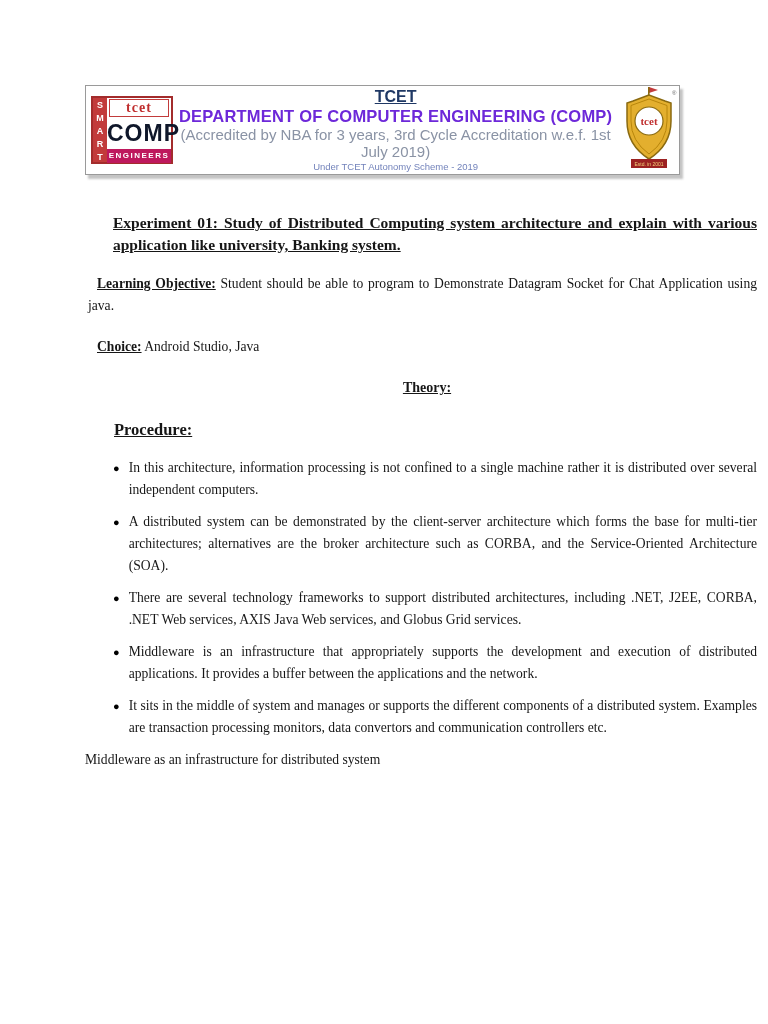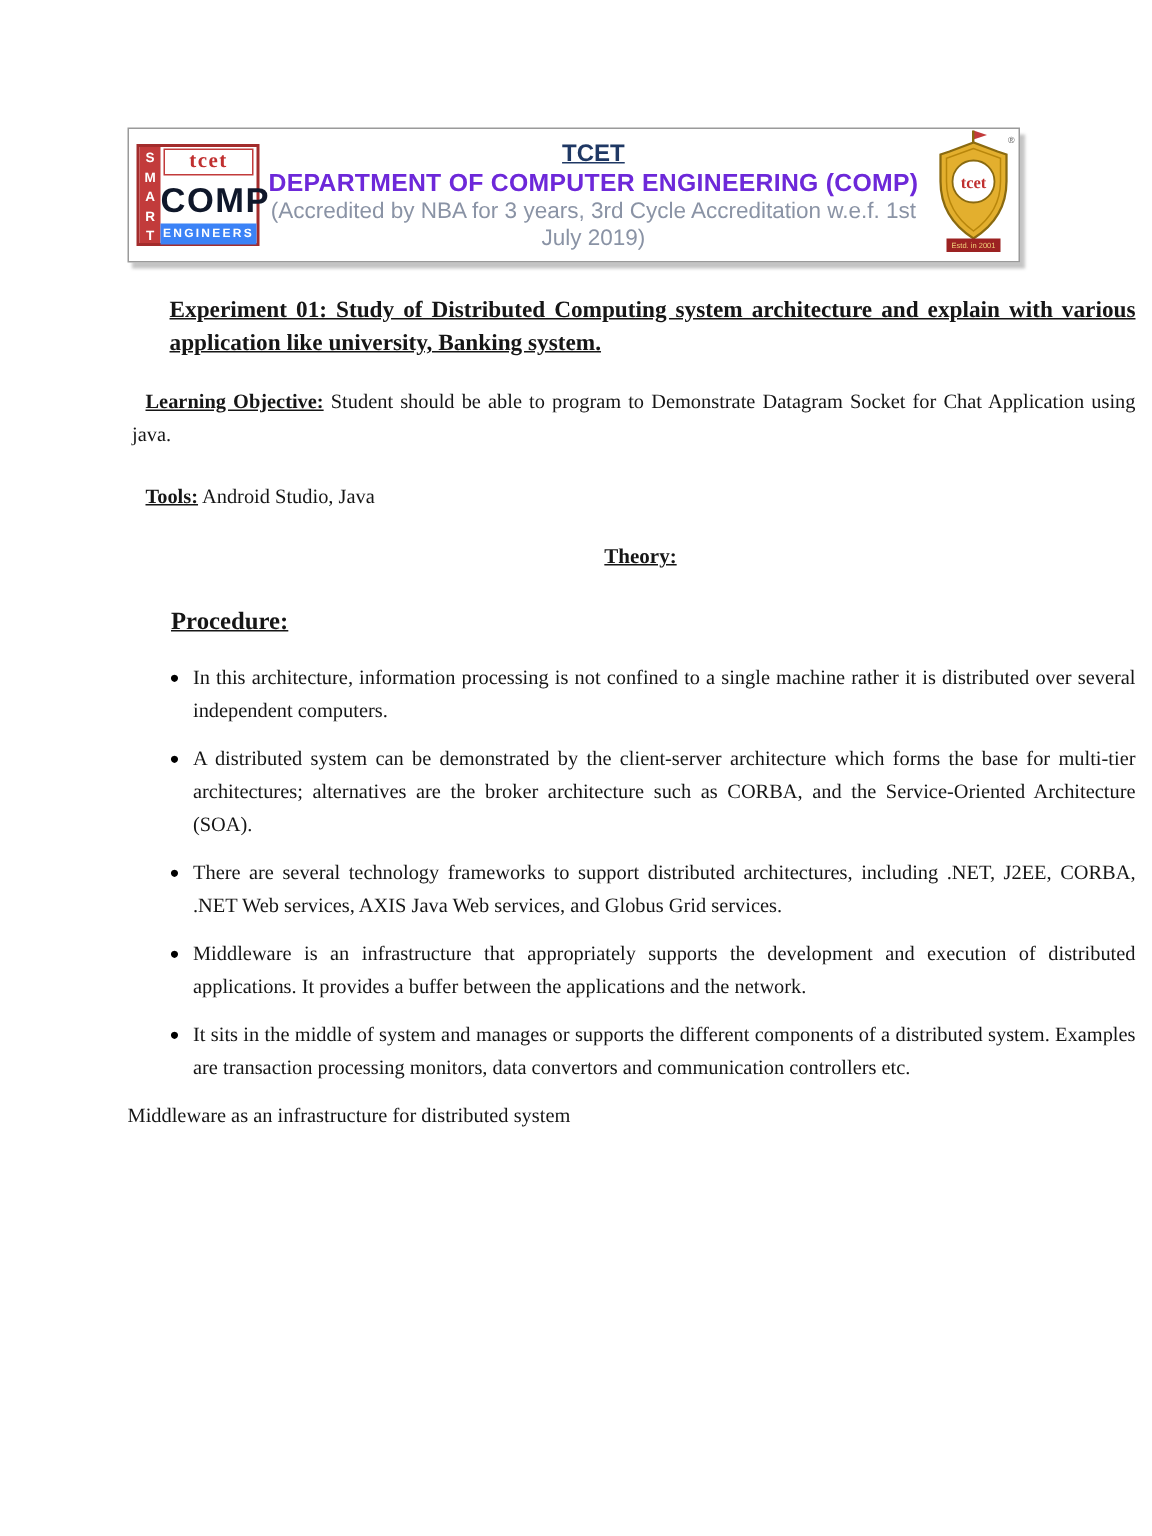--- a/index.html
+++ b/index.html
@@ -74,21 +74,21 @@
     flex: 1;
     font-family: "Liberation Sans", sans-serif;
     font-size: 23px;
     font-weight: 800;
     color: #0f172a;
     text-align: center;
     line-height: 32px;
     letter-spacing: 1px;
   }
   .engineers-banner {
-    background: #3b82f6;
+    background: #be185d;
     color: #ffffff;
     font-family: "Liberation Sans", sans-serif;
     font-size: 8px;
     font-weight: bold;
     letter-spacing: 1.5px;
     text-align: center;
     padding: 2px 0 3px 0;
   }
   .banner-center {
     flex: 1;
@@ -125,21 +125,21 @@
     font-size: 9.5px;
     color: #7383bb;
     margin-top: 2px;
   }
   .crest { flex: 0 0 auto; width: 62px; text-align: center; }
 
   
   .content {
     position: absolute;
     left: 85px;
-    top: 196px;
+    top: 212px;
     width: 672px;
   }
   .exp-title {
     margin: 0 0 0 28px;
     font-size: 15.5px;
     font-weight: bold;
     line-height: 1.42;
     text-decoration: underline;
     text-align: justify;
     font-family: "Liberation Serif", serif;
@@ -191,20 +191,21 @@
         <div class="tcet-wordmark">tcet</div>
         <div class="comp-text">COMP</div>
         <div class="engineers-banner">ENGINEERS</div>
       </div>
     </div>
 
     <div class="banner-center">
       <div class="banner-title">TCET</div>
       <div class="department-name">DEPARTMENT OF COMPUTER ENGINEERING (COMP)</div>
       <div class="accreditation-line">(Accredited  by NBA for 3 years, 3rd Cycle Accreditation w.e.f. 1st July 2019)</div>
+      <div class="autonomy-line">Under TCET Autonomy Scheme - 2019</div>
     </div>
 
     <div class="crest">
       <svg width="62" height="84" viewBox="0 0 62 84">
         <text x="54" y="9" font-size="6" fill="#666" font-family="Liberation Sans, sans-serif">®</text>
         <polygon points="31,1 40,4 31,7" fill="#c23b3b"></polygon>
         <rect x="30" y="1" width="1.6" height="9" fill="#8a6a10"></rect>
         <path d="M31 9 L15 15 L9 17 L9 35 Q9 59 31 73 Q53 59 53 35 L53 17 L47 15 Z" fill="#e3af2e" stroke="#8a6a10" stroke-width="1.5"></path>
         <path d="M31 13 L13 19.5 L13 35 Q13 55 31 68 Q49 55 49 35 L49 19.5 Z" fill="none" stroke="#b8860b" stroke-width="1"></path>
         <circle cx="31" cy="35" r="14" fill="#ffffff" stroke="#8a6a10" stroke-width="1.2"></circle>
@@ -215,21 +216,21 @@
     </div>
 
   </div>
 
   <div class="content">
 
     <h1 class="exp-title">Experiment 01: Study of Distributed Computing system architecture and explain with various application like university, Banking system.</h1>
 
     <p class="para para-lo"><span class="label-u">Learning Objective:</span> <span>Student should be able to program to Demonstrate Datagram Socket for Chat Application using java.</span></p>
 
-    <p class="para para-tools"><span class="label-u">Tools:</span> <span>Android Studio, Java</span></p>
+    <p class="para para-tools"><span class="label-u">Choice:</span> <span>Android Studio, Java</span></p>
 
     <p class="para-theory">Theory:</p>
 
     <p class="para-procedure">Procedure:</p>
 
 
     <ul class="bullets">
       <li>
         <span class="dot">●</span>
         <span class="btext">In this architecture, information processing is not confined to a single machine rather it is distributed over several independent computers.</span>

